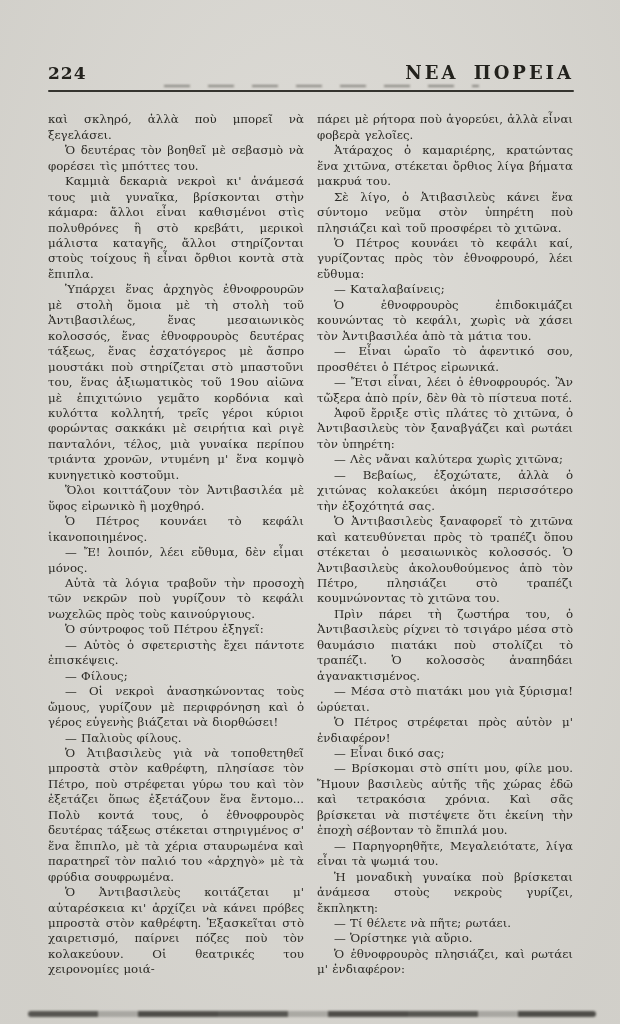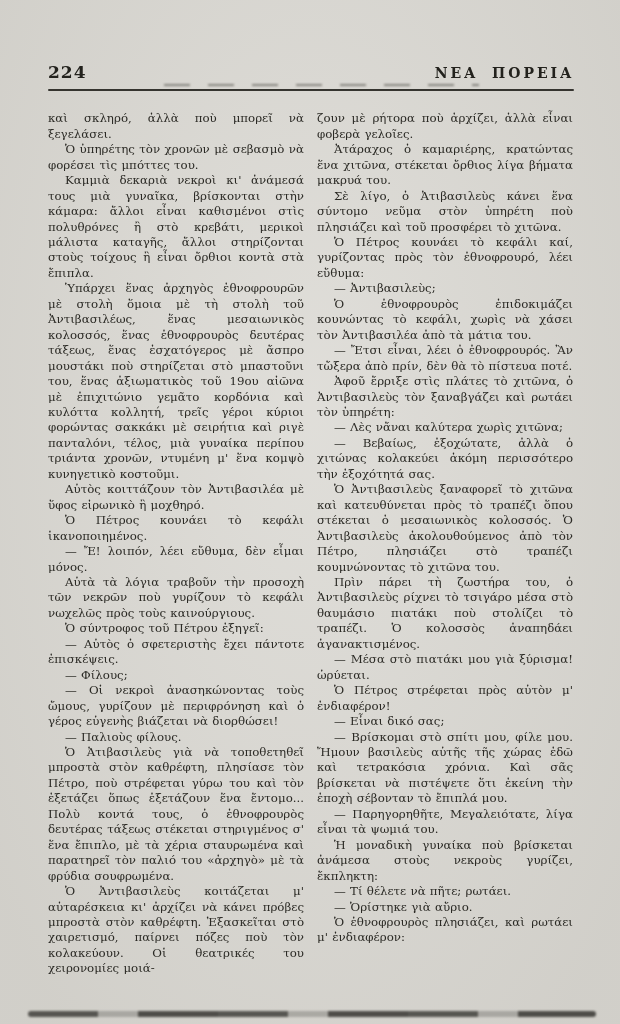--- a/index.html
+++ b/index.html
@@ -19,21 +19,21 @@
       #d8d6d0;
   }
   .content { position: absolute; left: 48px; right: 46px; top: 62px; }
 
   
   .running-head {
     display: flex; justify-content: space-between; align-items: baseline;
     font-weight: bold; color: #23221d;
   }
   .page-number { font-size: 17px; letter-spacing: 1px; }
-  .journal-title { font-size: 14px; letter-spacing: 3px; word-spacing: 6px; }
+  .journal-title { font-size: 18px; letter-spacing: 3px; word-spacing: 6px; }
   .head-rule {
     margin-top: 7px; height: 2.4px; background: #35342f;
     position: relative; border-radius: 1px;
   }
   .head-rule::before { 
     content: ""; position: absolute; left: 22%; right: 18%; top: -5px; height: 2px;
     background: repeating-linear-gradient(90deg,
       rgba(70,68,62,.55) 0 26px, rgba(70,68,62,0) 26px 44px);
     filter: blur(1px);
   }
@@ -70,42 +70,43 @@
     <header class="running-head">
       <span class="page-number">224</span>
       <span class="journal-title">ΝΕΑ ΠΟΡΕΙΑ</span>
     </header>
 
     <div class="head-rule"></div>
 
     <main class="cols">
       <div class="col">
           <p class="para no-indent">καὶ σκληρό, ἀλλὰ ποὺ μπορεῖ νὰ ξεγελάσει.</p>
-          <p class="para">Ὁ ὑπηρέτης τὸν χρονῶν μὲ σεβασμὸ νὰ φορέσει τὶς μπόττες του.</p>
+          <p class="para">Ὁ δευτέρας τὸν βοηθεῖ μὲ σεβασμὸ νὰ φορέσει τὶς μπόττες του.</p>
           <p class="para">Καμμιὰ δεκαριὰ νεκροὶ κι' ἀνάμεσά τους μιὰ γυναῖκα, βρίσκονται στὴν κάμαρα: ἄλλοι εἶναι καθισμένοι στὶς πολυθρόνες ἢ στὸ κρεβάτι, μερικοὶ μάλιστα καταγῆς, ἄλλοι στηρίζονται στοὺς τοίχους ἢ εἶναι ὄρθιοι κοντὰ στὰ ἔπιπλα.</p>
           <p class="para">Ὑπάρχει ἕνας ἀρχηγὸς ἐθνοφρουρῶν μὲ στολὴ ὅμοια μὲ τὴ στολὴ τοῦ Ἀντιβασιλέως, ἕνας μεσαιωνικὸς κολοσσός, ἕνας ἐθνοφρουρὸς δευτέρας τάξεως, ἕνας ἐσχατόγερος μὲ ἄσπρο μουστάκι ποὺ στηρίζεται στὸ μπαστοῦνι του, ἕνας ἀξιωματικὸς τοῦ 19ου αἰῶνα μὲ ἐπιχιτώνιο γεμᾶτο κορδόνια καὶ κυλόττα κολλητή, τρεῖς γέροι κύριοι φορώντας σακκάκι μὲ σειρήτια καὶ ριγὲ πανταλόνι, τέλος, μιὰ γυναίκα περίπου τριάντα χρονῶν, ντυμένη μ' ἕνα κομψὸ κυνηγετικὸ κοστοῦμι.</p>
-          <p class="para">Αὐτὸς κοιττάζουν τὸν Ἀντιβασιλέα μὲ ὕφος εἰρωνικὸ ἢ μοχθηρό.</p>
+          <p class="para">Ὅλοι κοιττάζουν τὸν Ἀντιβασιλέα μὲ ὕφος εἰρωνικὸ ἢ μοχθηρό.</p>
           <p class="para">Ὁ Πέτρος κουνάει τὸ κεφάλι ἱκανοποιημένος.</p>
           <p class="para">— Ἔ! λοιπόν, λέει εὔθυμα, δὲν εἶμαι μόνος.</p>
           <p class="para">Αὐτὰ τὰ λόγια τραβοῦν τὴν προσοχὴ τῶν νεκρῶν ποὺ γυρίζουν τὸ κεφάλι νωχελῶς πρὸς τοὺς καινούργιους.</p>
           <p class="para">Ὁ σύντροφος τοῦ Πέτρου ἐξηγεῖ:</p>
           <p class="para">— Αὐτὸς ὁ σφετεριστὴς ἔχει πάντοτε ἐπισκέψεις.</p>
           <p class="para">— Φίλους;</p>
           <p class="para">— Οἱ νεκροὶ ἀνασηκώνοντας τοὺς ὤμους, γυρίζουν μὲ περιφρόνηση καὶ ὁ γέρος εὐγενὴς βιάζεται νὰ διορθώσει!</p>
           <p class="para">— Παλιοὺς φίλους.</p>
           <p class="para">Ὁ Ἀτιβασιλεὺς γιὰ νὰ τοποθετηθεῖ μπροστὰ στὸν καθρέφτη, πλησίασε τὸν Πέτρο, ποὺ στρέφεται γύρω του καὶ τὸν ἐξετάζει ὅπως ἐξετάζουν ἕνα ἔντομο... Πολὺ κοντά τους, ὁ ἐθνοφρουρὸς δευτέρας τάξεως στέκεται στηριγμένος σ' ἕνα ἔπιπλο, μὲ τὰ χέρια σταυρωμένα καὶ παρατηρεῖ τὸν παλιό του «ἀρχηγὸ» μὲ τὰ φρύδια σουφρωμένα.</p>
           <p class="para">Ὁ Ἀντιβασιλεὺς κοιτάζεται μ' αὐταρέσκεια κι' ἀρχίζει νὰ κάνει πρόβες μπροστὰ στὸν καθρέφτη. Ἐξασκεῖται στὸ χαιρετισμό, παίρνει πόζες ποὺ τὸν κολακεύουν. Οἱ θεατρικές του χειρονομίες μοιά-</p>
         </div>
       <div class="col">
-          <p class="para no-indent">ζουν μὲ ρήτορα ποὺ ἀρχίζει, ἀλλὰ εἶναι φοβερὰ γελοῖες.</p>
+          <p class="para no-indent">πάρει μὲ ρήτορα ποὺ ἀγορεύει, ἀλλὰ εἶναι φοβερὰ γελοῖες.</p>
           <p class="para">Ἀτάραχος ὁ καμαριέρης, κρατώντας ἕνα χιτῶνα, στέκεται ὄρθιος λίγα βήματα μακρυά του.</p>
           <p class="para">Σὲ λίγο, ὁ Ἀτιβασιλεὺς κάνει ἕνα σύντομο νεῦμα στὸν ὑπηρέτη ποὺ πλησιάζει καὶ τοῦ προσφέρει τὸ χιτῶνα.</p>
           <p class="para">Ὁ Πέτρος κουνάει τὸ κεφάλι καί, γυρίζοντας πρὸς τὸν ἐθνοφρουρό, λέει εὔθυμα:</p>
-          <p class="para">— Ἀντιβασιλεὺς;</p>
+          <p class="para">— Καταλαβαίνεις;</p>
           <p class="para">Ὁ ἐθνοφρουρὸς ἐπιδοκιμάζει κουνώντας τὸ κεφάλι, χωρὶς νὰ χάσει τὸν Ἀντιβασιλέα ἀπὸ τὰ μάτια του.</p>
+          <p class="para">— Εἶναι ὡραῖο τὸ ἀφεντικό σου, προσθέτει ὁ Πέτρος εἰρωνικά.</p>
           <p class="para">— Ἔτσι εἶναι, λέει ὁ ἐθνοφρουρός. Ἂν τὤξερα ἀπὸ πρίν, δὲν θὰ τὸ πίστευα ποτέ.</p>
           <p class="para">Ἀφοῦ ἔρριξε στὶς πλάτες τὸ χιτῶνα, ὁ Ἀντιβασιλεὺς τὸν ξαναβγάζει καὶ ρωτάει τὸν ὑπηρέτη:</p>
           <p class="para">— Λὲς νἄναι καλύτερα χωρὶς χιτῶνα;</p>
           <p class="para">— Βεβαίως, ἐξοχώτατε, ἀλλὰ ὁ χιτώνας κολακεύει ἀκόμη περισσότερο τὴν ἐξοχότητά σας.</p>
           <p class="para">Ὁ Ἀντιβασιλεὺς ξαναφορεῖ τὸ χιτῶνα καὶ κατευθύνεται πρὸς τὸ τραπέζι ὅπου στέκεται ὁ μεσαιωνικὸς κολοσσός. Ὁ Ἀντιβασιλεὺς ἀκολουθούμενος ἀπὸ τὸν Πέτρο, πλησιάζει στὸ τραπέζι κουμνώνοντας τὸ χιτῶνα του.</p>
           <p class="para">Πρὶν πάρει τὴ ζωστήρα του, ὁ Ἀντιβασιλεὺς ρίχνει τὸ τσιγάρο μέσα στὸ θαυμάσιο πιατάκι ποὺ στολίζει τὸ τραπέζι. Ὁ κολοσσὸς ἀναπηδάει ἀγανακτισμένος.</p>
           <p class="para">— Μέσα στὸ πιατάκι μου γιὰ ξύρισμα! ὠρύεται.</p>
           <p class="para">Ὁ Πέτρος στρέφεται πρὸς αὐτὸν μ' ἐνδιαφέρον!</p>
           <p class="para">— Εἶναι δικό σας;</p>
           <p class="para">— Βρίσκομαι στὸ σπίτι μου, φίλε μου. Ἤμουν βασιλεὺς αὐτῆς τῆς χώρας ἐδῶ καὶ τετρακόσια χρόνια. Καὶ σᾶς βρίσκεται νὰ πιστέψετε ὅτι ἐκείνη τὴν ἐποχὴ σέβονταν τὸ ἔπιπλά μου.</p>

